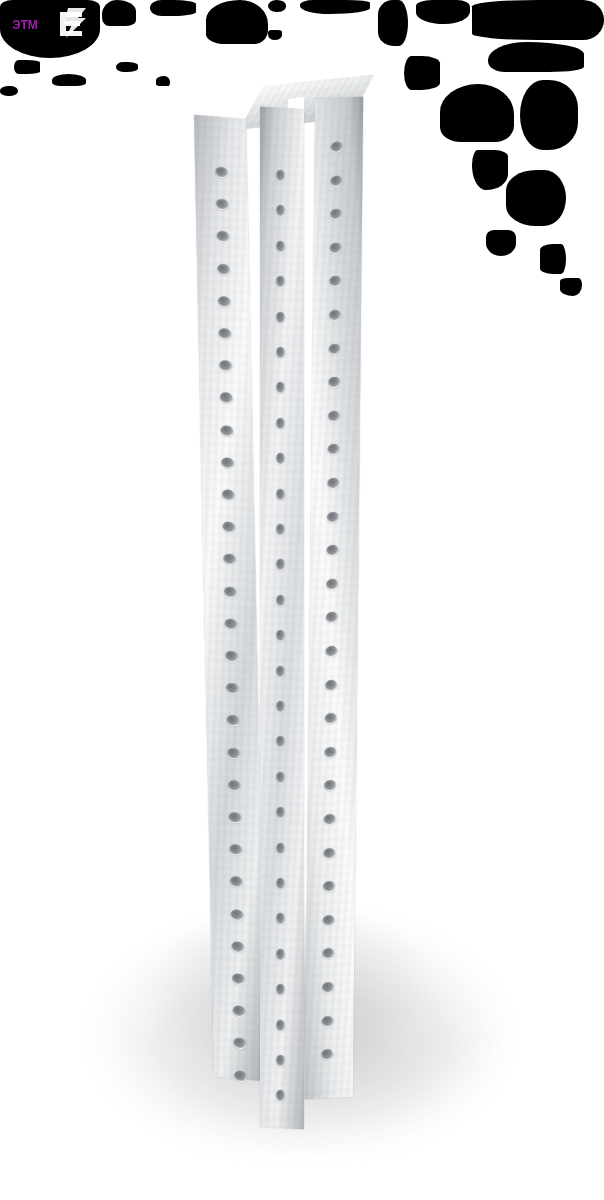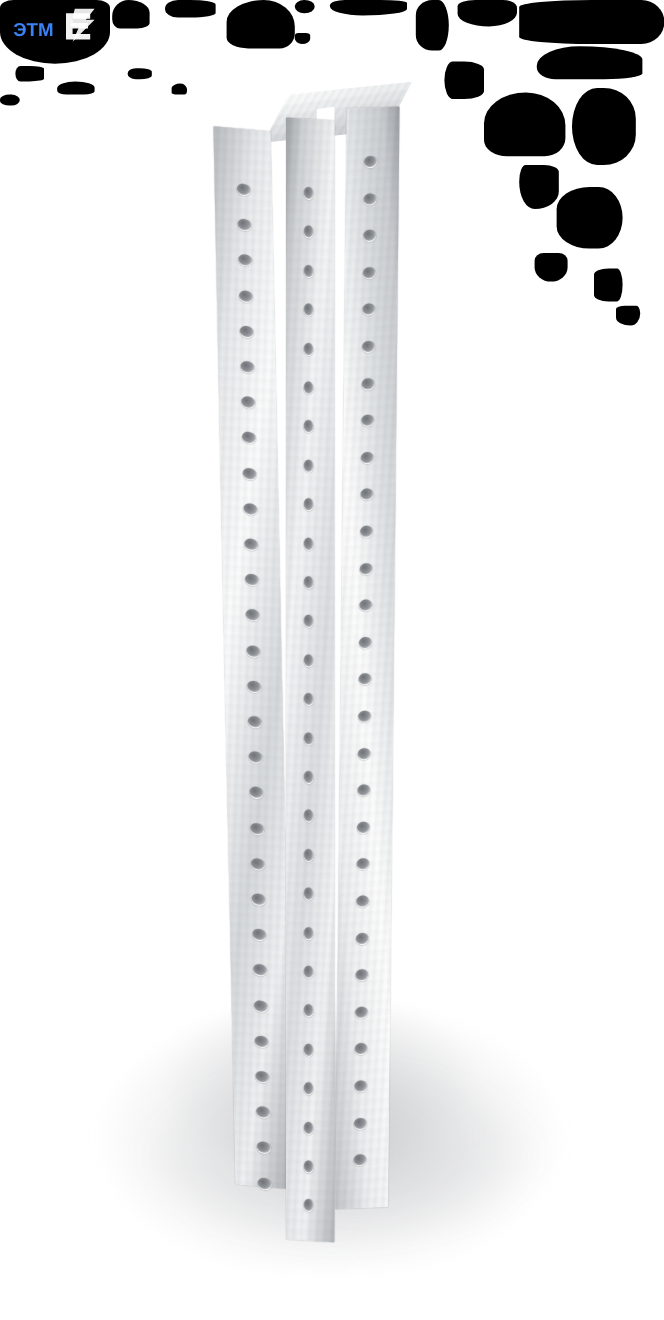--- a/index.html
+++ b/index.html
@@ -24,24 +24,24 @@
     left: 8px;
     top: 4px;
     width: 86px;
     height: 60px;
     z-index: 40;
   }
   #watermark .wm-text {
     position: absolute;
     left: 4px;
     top: 14px;
-    font-size: 17px;
+    font-size: 12px;
     font-weight: bold;
     letter-spacing: 0px;
-    color: #3b82f6;
+    color: #a21caf;
     font-family: "Liberation Sans", sans-serif;
   }
 
   
   .ink {
     position: absolute;
     background: #000000;
     z-index: 30;
   }
 

